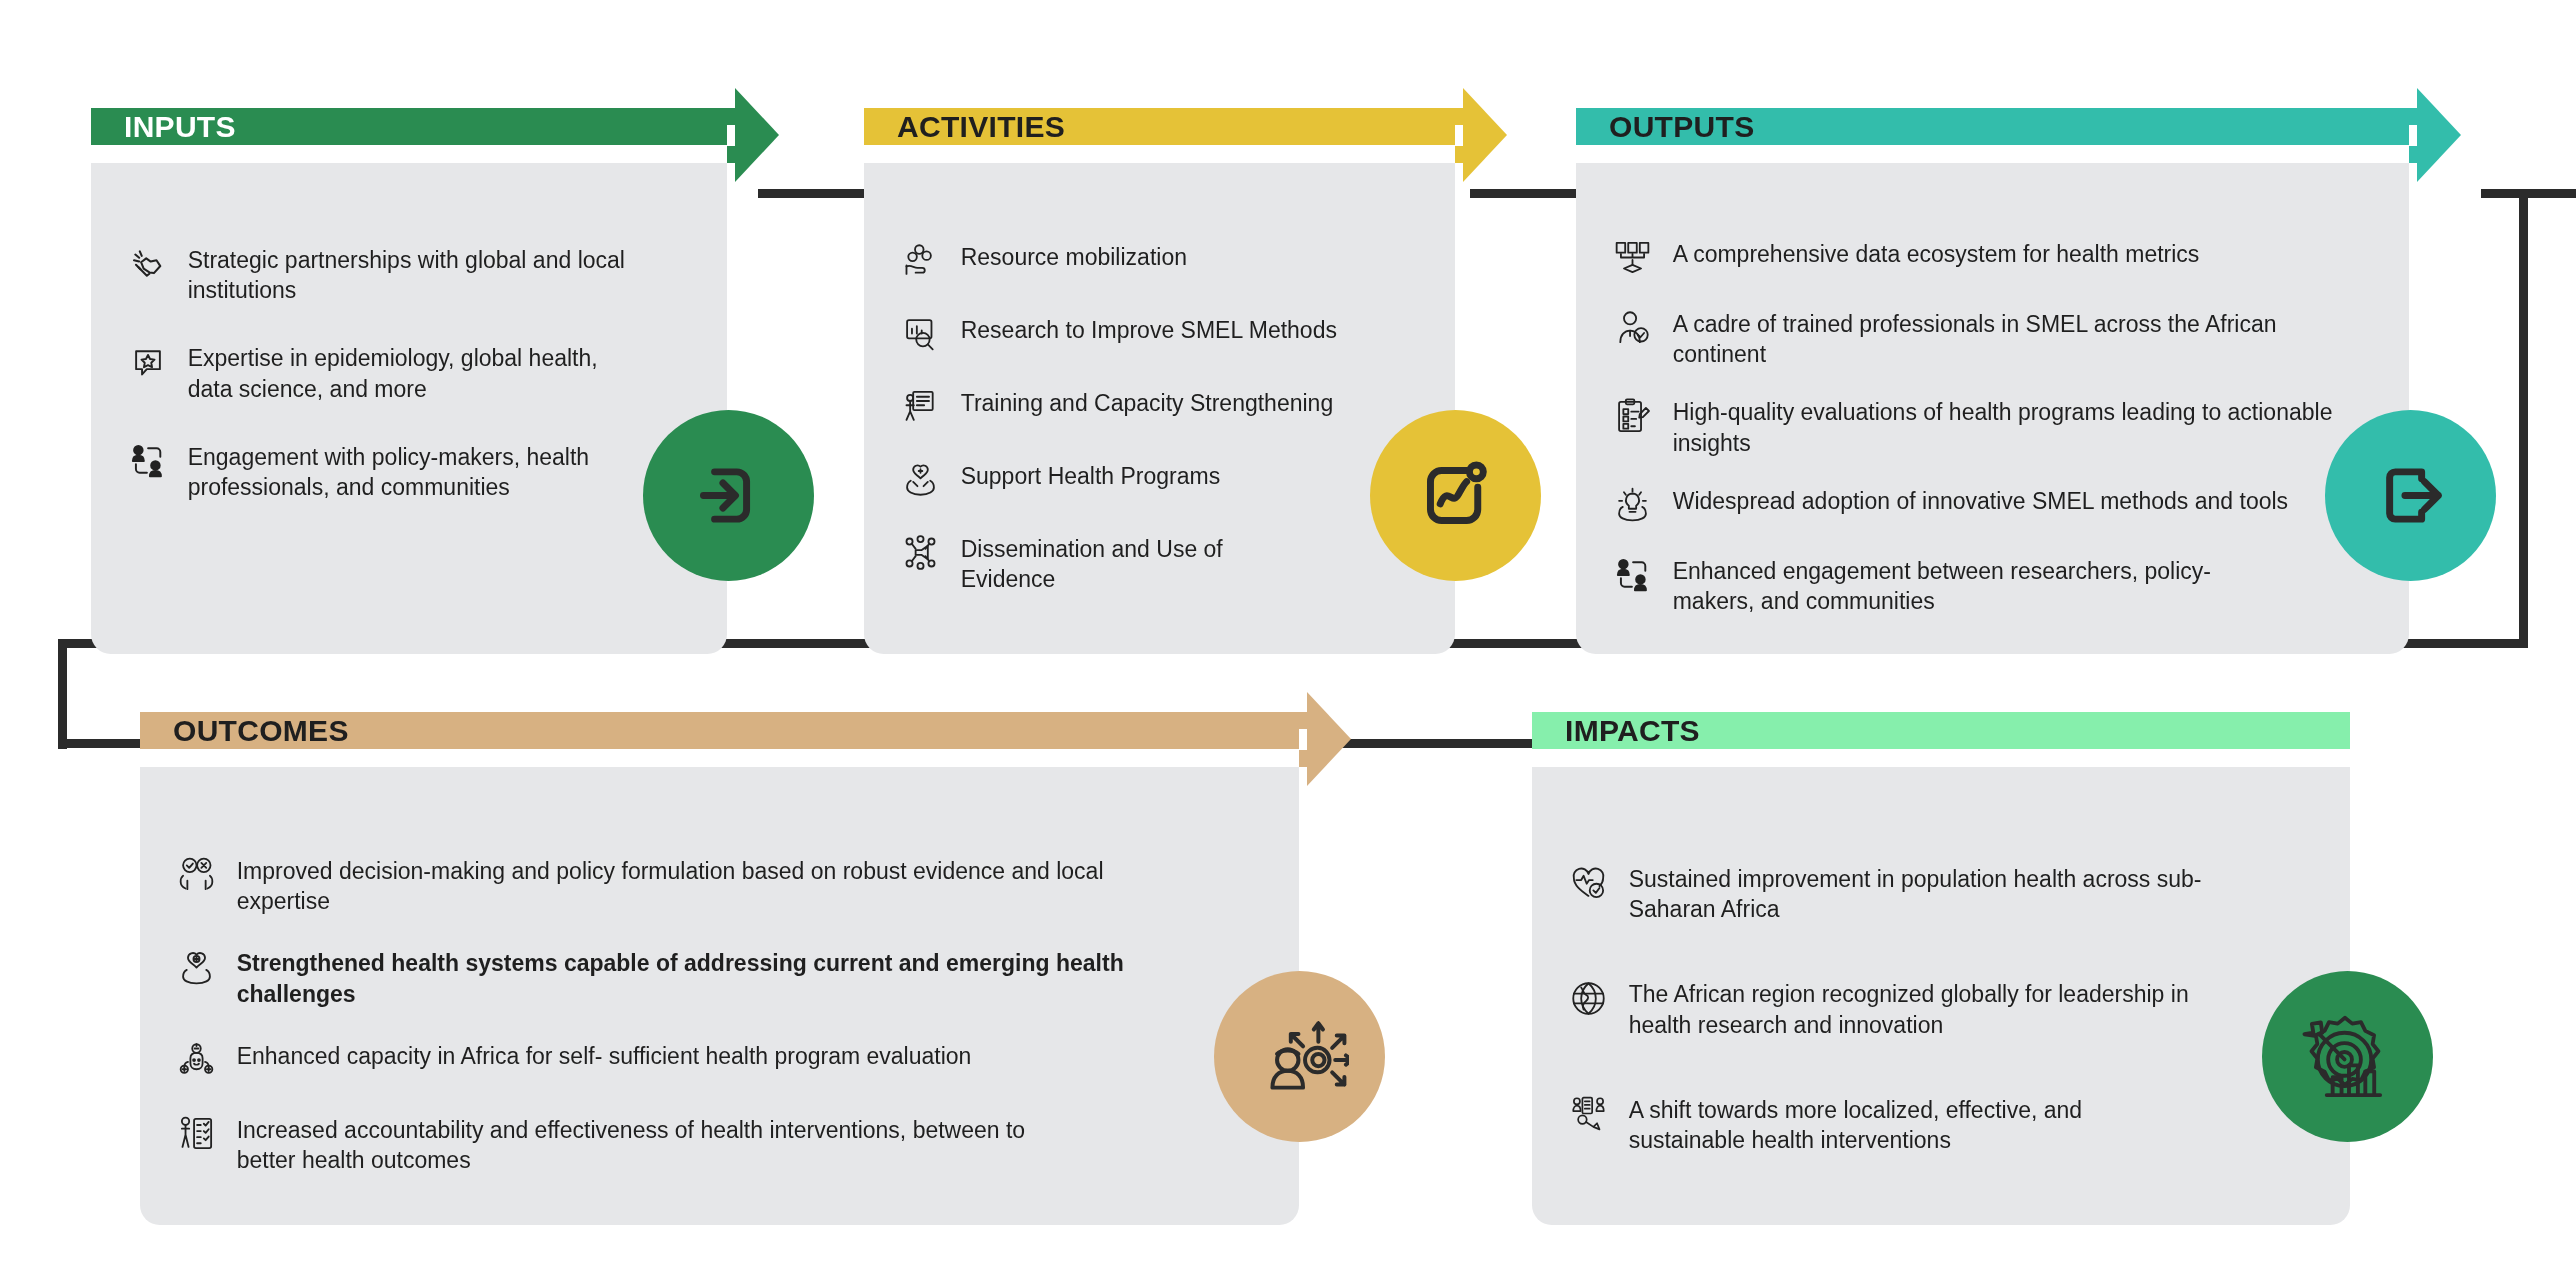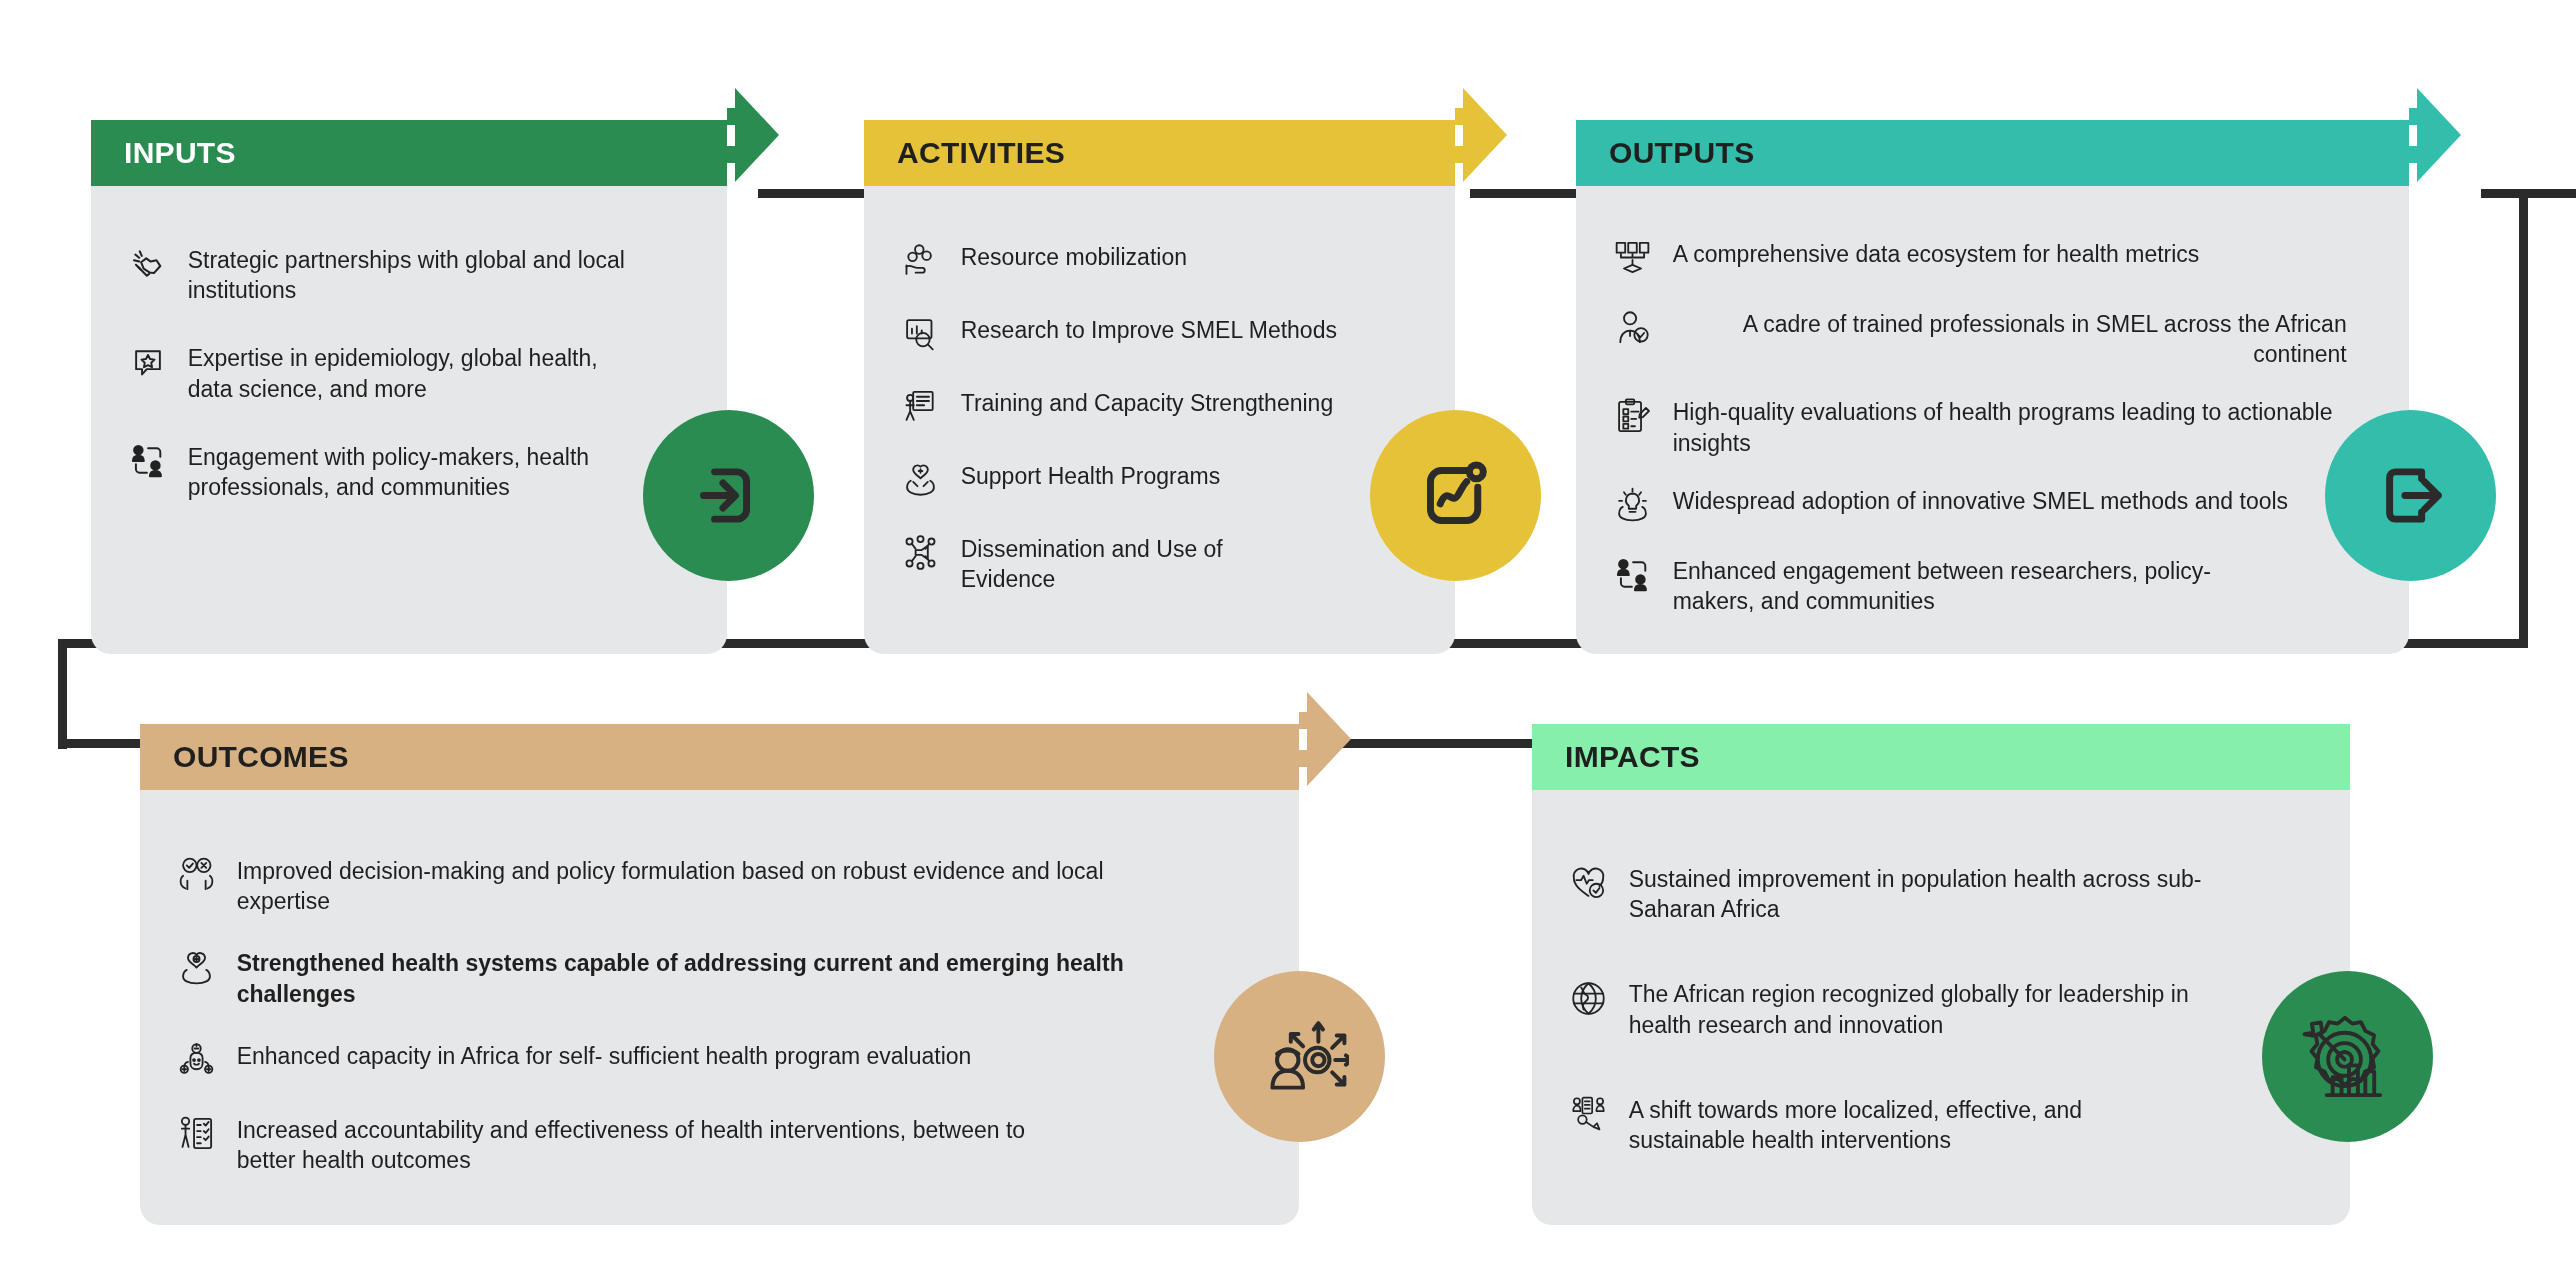--- a/index.html
+++ b/index.html
@@ -15,21 +15,21 @@
 
   
   .card{position:absolute;z-index:3;}
   .card-body{
     position:absolute;left:0;top:55px;
     background:#e6e7e9;
     border-bottom-left-radius:19.7px;border-bottom-right-radius:19.7px;
     z-index:2;
   }
   .card-header{
-    position:absolute;left:0;top:12px;height:66px;
+    position:absolute;left:0;top:0;height:37px;
     z-index:4;
     display:flex;align-items:center;
   }
   .card-header .title{
     font-size:30px;font-weight:bold;letter-spacing:0.3px;
     padding-left:33px;line-height:1;
     font-family:"Liberation Sans", sans-serif;
   }
   
   .arrow-tip{
@@ -246,21 +246,21 @@
           <svg width="39" height="39" viewBox="0 0 64 64" fill="none" stroke="#222" stroke-width="3" stroke-linecap="round" stroke-linejoin="round">
             <rect x="6" y="8" width="14" height="16"></rect>
               <rect x="25" y="8" width="14" height="16"></rect>
               <rect x="44" y="8" width="14" height="16"></rect>
             <path d="M13 26v6h38v-6M32 26v6M32 36v8"></path>
             <path d="M32 44l-14 6 14 6 14-6z"></path>
           </svg>
         </span>
         <span class="txt">A comprehensive data ecosystem for health metrics</span>
       </div>
-      <div class="item" style="margin-bottom:23px;text-align:right;">
+      <div class="item" style="margin-bottom:23px;">
         <span class="ico">
           <svg width="39" height="39" viewBox="0 0 64 64" fill="none" stroke="#222" stroke-width="3" stroke-linecap="round" stroke-linejoin="round">
             <circle cx="28" cy="17" r="10"></circle>
             <path d="M12 56c0-12 7-19 16-19s16 7 16 19"></path>
             <path d="M28 37v9"></path>
             <circle cx="46" cy="44" r="11"></circle>
             <path d="M41 44l4 4 6-7"></path>
           </svg>
         </span>
         <span class="txt" style="max-width:674px;">A cadre of trained professionals in SMEL across the African continent</span>

